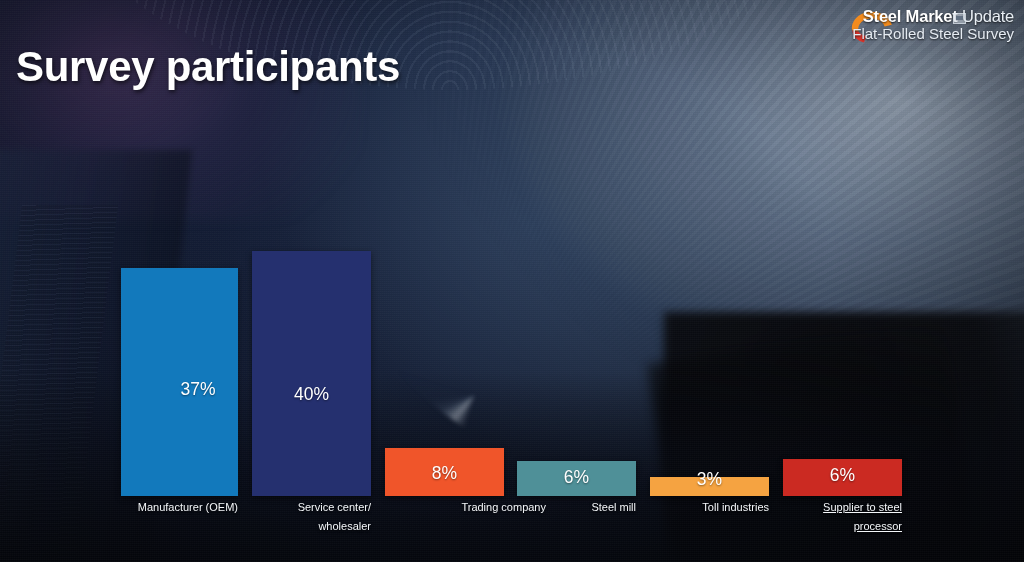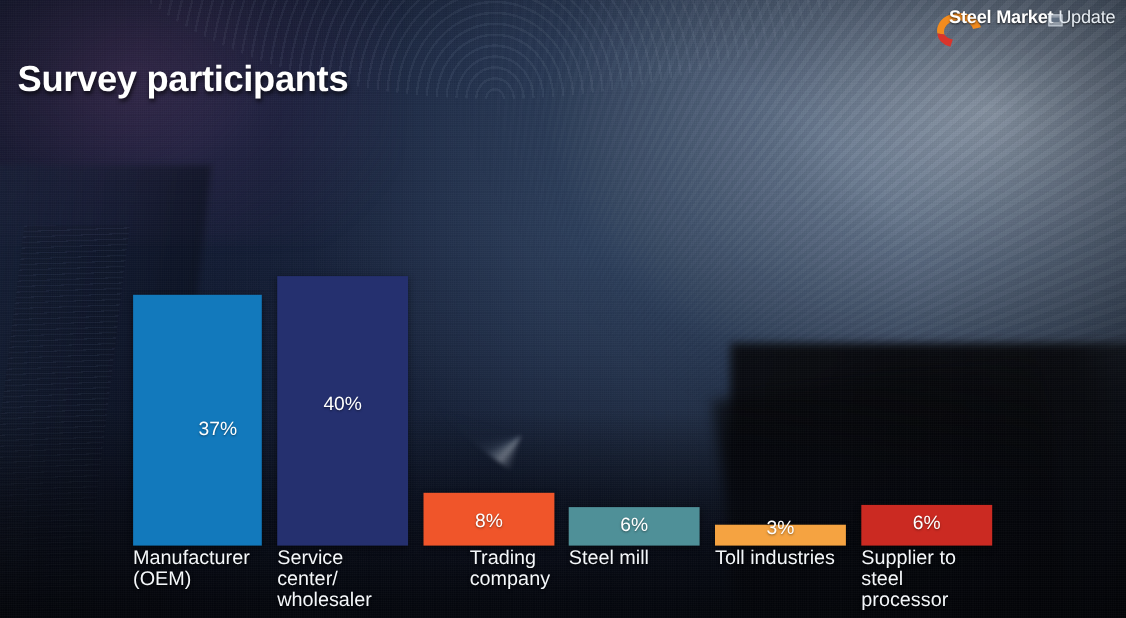--- a/index.html
+++ b/index.html
@@ -149,22 +149,22 @@
     border:1px solid rgba(235,242,250,.55);
     z-index:3;
   }
   .logo-badge::after{
     content:""; position:absolute; left:2px; top:2px; right:2px; bottom:3px;
     background:rgba(80,96,116,.75);
   }
 
   
   .title{
-    position:absolute; left:16px; top:53px;
-    font-size:33px; font-weight:bold; color:#ffffff;
+    position:absolute; left:16px; top:43px;
+    font-size:42px; font-weight:bold; color:#ffffff;
     letter-spacing:-0.3px;
     text-shadow:1px 2px 4px rgba(0,0,0,.65);
   }
   .body-text{
     position:absolute; left:19px; top:124px;
     width:900px;
     font-size:17.6px; font-weight:normal; color:#f2f5f9;
     line-height:25px;
     letter-spacing:-0.05px;
     text-shadow:0 1px 3px rgba(0,0,0,.72);
@@ -189,22 +189,22 @@
     left:0; width:100%;
     text-align:center;
     font-size:17.5px; font-weight:normal;
     color:#ffffff;
     text-shadow:0 1px 2px rgba(0,0,0,.45);
     white-space:nowrap;
   }
   .cat-label{
     position:absolute;
     top:498px;
-    text-align:left;
-    font-size:18px; font-weight:normal;
+    text-align:right;
+    font-size:11px; font-weight:normal;
     color:#f4f7fa;
     line-height:19px;
     text-shadow:0 1px 3px rgba(0,0,0,.8);
   }
 </style>
 </head>
 <body>
 
 <div id="slide">
 
@@ -222,36 +222,37 @@
   <div class="bg-noise"></div>
 
   <div class="logo">
     <svg class="logo-swoosh" viewBox="0 0 44 34">
       <path id="swoosh-top" d="M2.2 20.5 A16.5 13 0 0 1 41.8 14.8 L34.6 16.4 A10.4 8.2 0 0 0 8.6 21.4 Z" fill="#F28B1E"></path>
       <path id="swoosh-bottom" d="M2.2 20.5 A16.5 13 0 0 0 14.0 32.6 L16.2 25.9 A10.4 8.2 0 0 1 8.6 21.4 Z" fill="#D9342B"></path>
     </svg>
     <div class="logo-line1">
       <b>Steel Market</b><span class="light"> Update</span>
     </div>
+    <div class="logo-line2">Flat-Rolled Steel Survey</div>
     <div class="logo-badge"></div>
   </div>
 
   <div class="title">Survey participants</div>
 
   <div id="chart">
       <div class="bar-group" style="left: 121px; width: 117px;">
         <div class="bar" style="width: 117px; height: 228px; background: rgb(18, 121, 188);"></div>
         <div class="bar-value" style="bottom: 162px; padding-left: 37px;">37%</div>
       </div>
       <div class="cat-label" style="left: 121px; width: 117px;">
         <div>Manufacturer (OEM)</div>
       </div>
       <div class="bar-group" style="left: 252px; width: 119px;">
         <div class="bar" style="width: 119px; height: 245px; background: rgb(37, 48, 111);"></div>
-        <div class="bar-value" style="bottom: 184px;">40%</div>
+        <div class="bar-value" style="bottom: 157px;">40%</div>
       </div>
       <div class="cat-label" style="left: 252px; width: 119px;">
         <div>Service center/</div>
         <div>wholesaler</div>
       </div>
       <div class="bar-group" style="left: 385px; width: 119px;">
         <div class="bar" style="width: 119px; height: 48px; background: rgb(240, 85, 42);"></div>
         <div class="bar-value" style="bottom: 78px;">8%</div>
       </div>
       <div class="cat-label" style="left: 385px; width: 119px; margin-left: 42px;">
@@ -268,19 +269,19 @@
         <div class="bar" style="width: 119px; height: 19px; background: rgb(245, 163, 65);"></div>
         <div class="bar-value" style="bottom: 72px;">3%</div>
       </div>
       <div class="cat-label" style="left: 650px; width: 119px;">
         <div>Toll industries</div>
       </div>
       <div class="bar-group" style="left: 783px; width: 119px;">
         <div class="bar" style="width: 119px; height: 37px; background: rgb(203, 42, 34);"></div>
         <div class="bar-value" style="bottom: 76px;">6%</div>
       </div>
-      <div class="cat-label" style="left: 783px; width: 119px;">
+      <div class="cat-label" style="left: 783px; width: 119px; text-decoration: underline;">
         <div>Supplier to steel</div>
         <div>processor</div>
       </div>
     </div>
 
 </div>
 
 </body></html>

